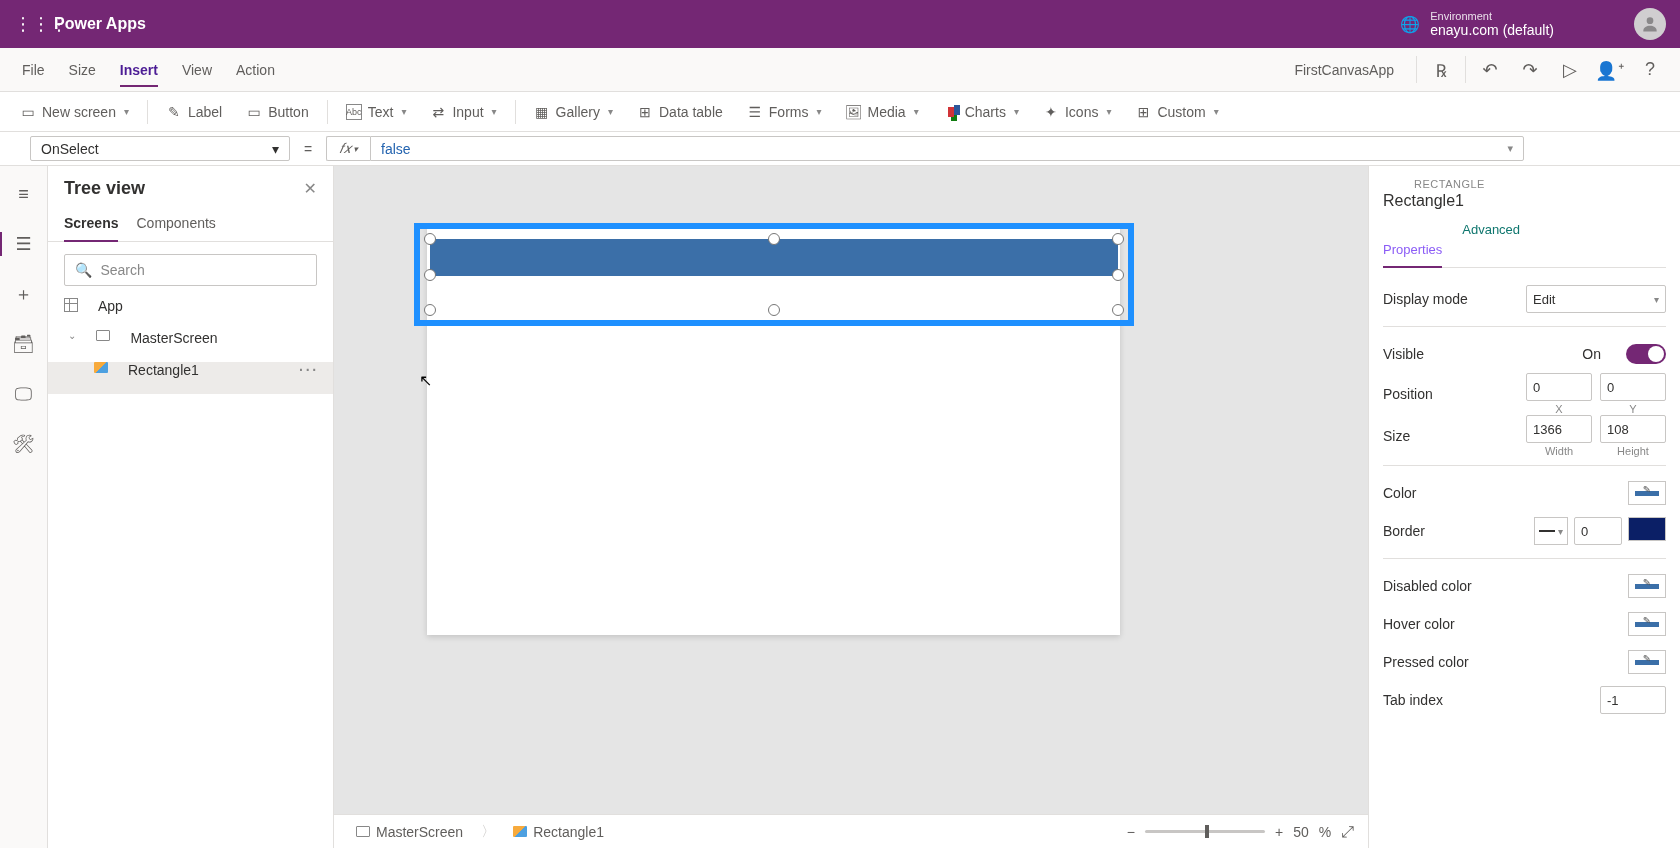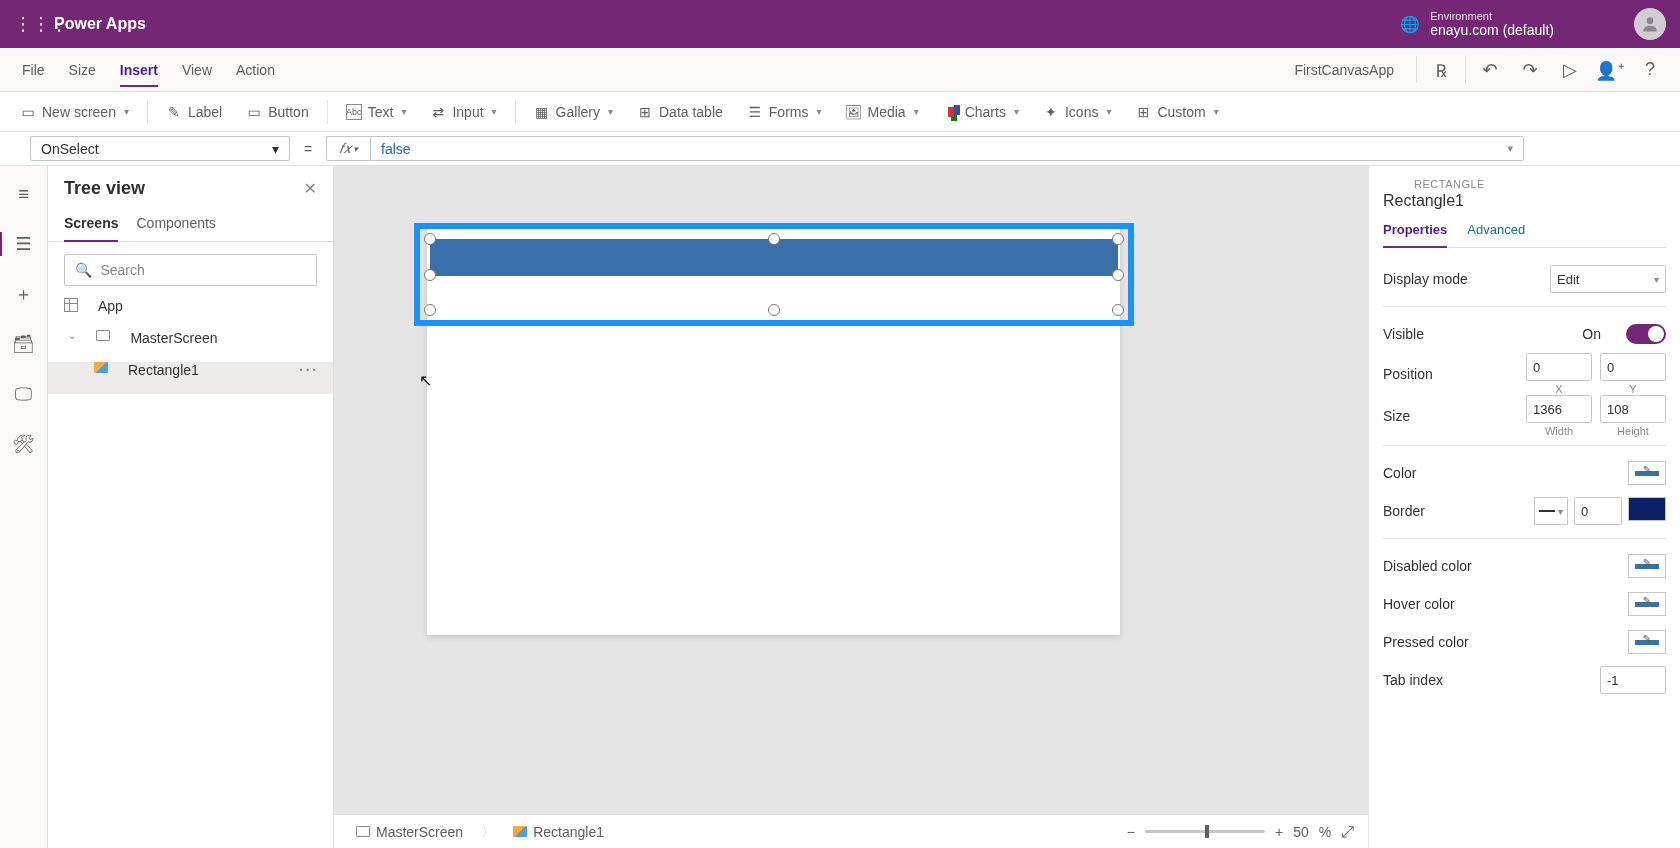--- a/index.html
+++ b/index.html
@@ -93,27 +93,27 @@
 .statusbar .slider{width:120px;height:3px;background:#c8c6c4;position:relative;border-radius:2px;}
 .statusbar .slider .thumb{position:absolute;left:50%;top:-5px;width:4px;height:13px;background:#605e5c;}
 .statusbar .expand-ic{font-size:16px;}
 
 
 .props { width: 312px; background:#fff; border-left:1px solid #e1dfdd; padding: 12px 14px; overflow:auto; }
 .props .kind { font-size:11px; color:#888; letter-spacing:.5px; text-transform:uppercase;margin-left:31px;}
 .props .name { font-size:16px; margin:2px 0 8px; }
 .props .ptabs { display:flex; gap:20px; border-bottom:1px solid #e1dfdd; margin-bottom:12px;}
 .props .ptab { padding:4px 0 10px; color:#0f766e; position:relative; font-size:13px;}
-.props .ptab.active{ color:#4c1d95; font-weight:700;}
+.props .ptab.active{ color:#8b5cf6; font-weight:400;margin-top:20px;}
 .props .ptab.active::after{content:"";position:absolute;left:0;right:0;bottom:-1px;height:2px;background:#742774;}
 .props .prow { display:flex; align-items:center; justify-content:space-between; min-height:38px; gap:8px;}
 .props .psep { height:1px; background:#e1dfdd; margin:8px 0;}
 .props select, .props .pinput { height:28px; border:1px solid #c8c6c4; border-radius:2px; padding:0 6px; background:#fff; font-size:13px; color:#323130;}
 .props .pinput { width:66px;}
-.props .pinput.wide{width:116px;}
+.props .pinput.wide{width:140px;}
 .props .twin { display:flex; flex-direction:column; align-items:flex-end;}
 .props .twin .pair{display:flex;gap:8px;}
 .props .twin .sub{display:flex;gap:8px;font-size:11px;color:#888;margin-top:2px;}
 .props .twin .sub span{width:66px;text-align:center;}
 .toggle { width:40px; height:20px; background:#742774; border-radius:10px; position:relative;}
 .toggle::after{content:"";position:absolute;right:2px;top:2px;width:16px;height:16px;background:#fff;border-radius:50%;}
 .swatch{width:38px;height:24px;border:1px solid #c8c6c4;display:flex;align-items:center;justify-content:center;position:relative;}
 .swatch .bar{width:24px;height:5px;}
 .swatch .paint{position:absolute;top:2px;font-size:10px;color:#555;}
 .swatch.solid{width:38px;height:24px;padding:0;}

